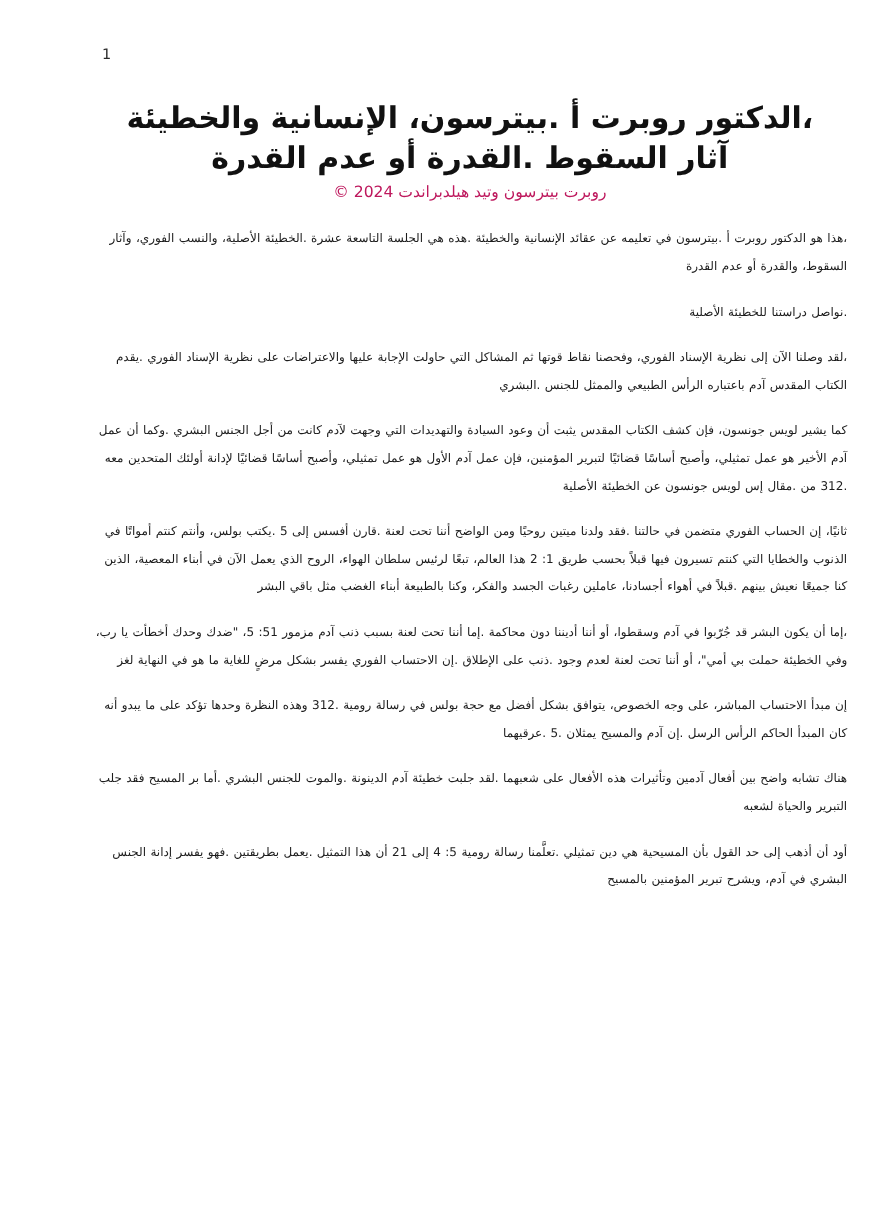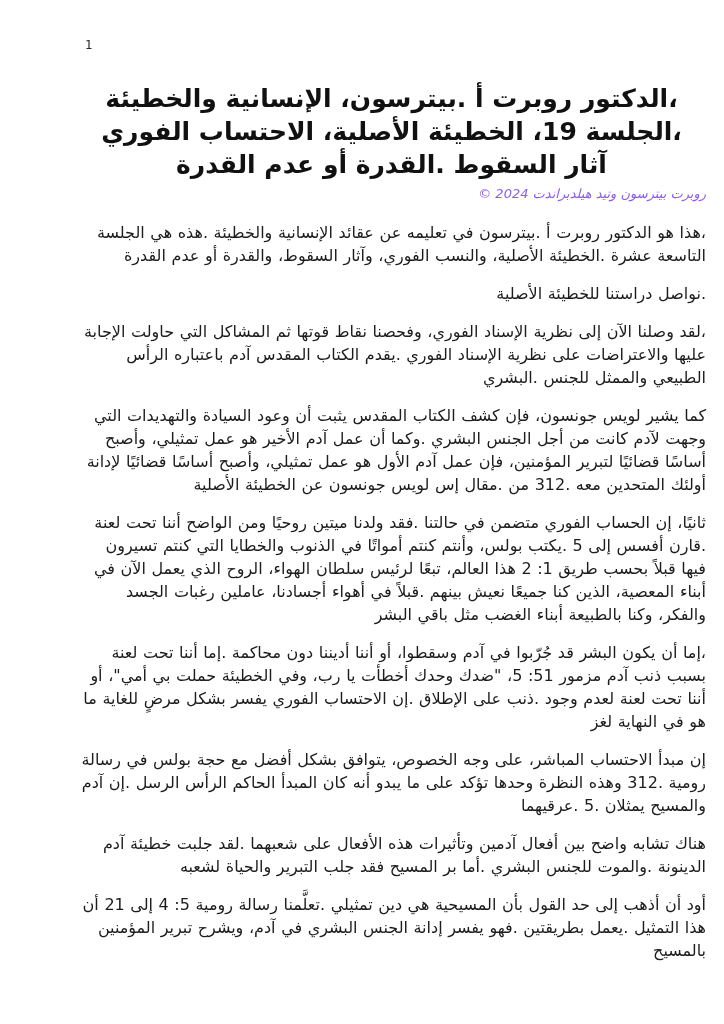--- a/index.html
+++ b/index.html
@@ -30,48 +30,46 @@
     text-align: center;
     font-weight: bold;
     font-size: 25px;
     line-height: 33px;
     margin: 0;
     color: #111111;
   }
   .title-line { display: block; }
   .copyright {
     direction: rtl;
-    text-align: right;
+    text-align: center;
     font-size: 13px;
     line-height: 22px;
     margin: 2px 0 16px 0;
-    color: #8b5cf6;
-    font-style: italic;
+    color: #be185d;
   }
   .para {
     direction: rtl;
     text-align: right;
-    font-size: 16px;
+    font-size: 10px;
     line-height: 23px;
     margin: 0 0 15px 0;
     word-spacing: 0.5px;
   }
 </style>
 </head>
 <body>
 
 <div class="page">
 
   <div class="page-number">1</div>
 
   <div class="content">
 
     <h1 class="title">
       <span class="title-line">،الدكتور روبرت أ .بيترسون، الإنسانية والخطيئة</span>
-      <span class="title-line">،الجلسة 19، الخطيئة الأصلية، الاحتساب الفوري</span>
       <span class="title-line">آثار السقوط .القدرة أو عدم القدرة</span>
     </h1>
 
     <div class="copyright">روبرت بيترسون وتيد هيلدبراندت 2024 ©</div>
 
     <p class="para">،هذا هو الدكتور روبرت أ .بيترسون في تعليمه عن عقائد الإنسانية والخطيئة .هذه هي الجلسة التاسعة عشرة .الخطيئة الأصلية، والنسب الفوري، وآثار السقوط، والقدرة أو عدم القدرة</p>
     <p class="para">.نواصل دراستنا للخطيئة الأصلية</p>
     <p class="para">،لقد وصلنا الآن إلى نظرية الإسناد الفوري، وفحصنا نقاط قوتها ثم المشاكل التي حاولت الإجابة عليها والاعتراضات على نظرية الإسناد الفوري .يقدم الكتاب المقدس آدم باعتباره الرأس الطبيعي والممثل للجنس .البشري</p>
     <p class="para">كما يشير لويس جونسون، فإن كشف الكتاب المقدس يثبت أن وعود السيادة والتهديدات التي وجهت لآدم كانت من أجل الجنس البشري .وكما أن عمل آدم الأخير هو عمل تمثيلي، وأصبح أساسًا قضائيًا لتبرير المؤمنين، فإن عمل آدم الأول هو عمل تمثيلي، وأصبح أساسًا قضائيًا لإدانة أولئك المتحدين معه .312 من .مقال إس لويس جونسون عن الخطيئة الأصلية</p>
     <p class="para">ثانيًا، إن الحساب الفوري متضمن في حالتنا .فقد ولدنا ميتين روحيًا ومن الواضح أننا تحت لعنة .قارن أفسس إلى 5 .يكتب بولس، وأنتم كنتم أمواتًا في الذنوب والخطايا التي كنتم تسيرون فيها قبلاً بحسب طريق 1: 2 هذا العالم، تبعًا لرئيس سلطان الهواء، الروح الذي يعمل الآن في أبناء المعصية، الذين كنا جميعًا نعيش بينهم .قبلاً في أهواء أجسادنا، عاملين رغبات الجسد والفكر، وكنا بالطبيعة أبناء الغضب مثل باقي البشر</p>

